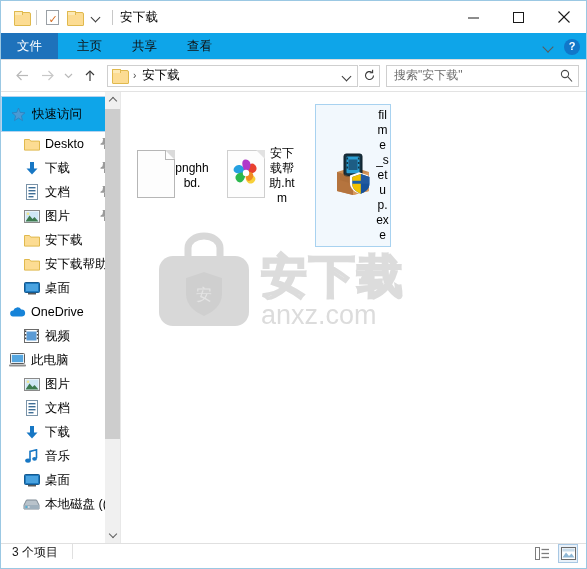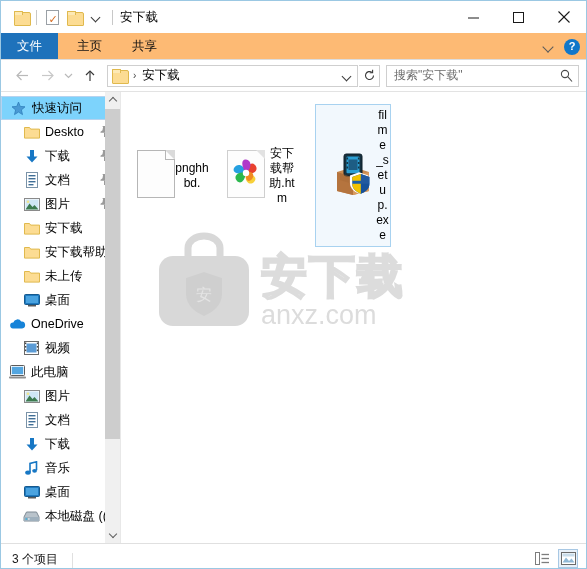--- a/index.html
+++ b/index.html
@@ -83,21 +83,21 @@
   .wc {
     width: 45px; height: 32px;
     display: flex; align-items: center; justify-content: center;
     color: #111;
   }
   .wc svg { display: block; }
 
   
   .ribbon {
     height: 27px; min-height: 27px;
-    background: #fdba74;
+    background: #0ea5e9;
     border-bottom: 1px solid #dcdcdc;
     display: flex; align-items: stretch;
     position: relative;
   }
   .tab {
     padding: 0 15px;
     display: flex; align-items: center;
     font-size: 12.5px; color: #111;
   }
   .tab.file {
@@ -180,22 +180,22 @@
     overflow: hidden;
     border-right: 1px solid #e8e8e8;
   }
   .nav-list { padding-top: 4px; }
   .nav-item {
     height: 24px; display: flex; align-items: center;
     padding-left: 8px; font-size: 12.5px; color: #000;
     position: relative; white-space: nowrap;
   }
   .nav-item.selected {
-    background: #7dd3fc; border: 1px solid #b6d3ef;
-    height: 24px; padding-left: 7px;
+    background: #0ea5e9; border: 1px solid #b6d3ef;
+    height: 36px; padding-left: 7px;
   }
   .nav-item .ico {
     width: 17px; min-width: 17px; height: 16px;
     margin-right: 5px;
     display: flex; align-items: center; justify-content: center;
   }
   .nav-item.lvl1 { padding-left: 22px; }
   .nav-item.lvl0 { padding-left: 8px; }
   .nav-item .lbl { overflow: hidden; }
   .pin {
@@ -296,21 +296,21 @@
     left: 22px; top: 128px;
     width: 290px; height: 110px;
     z-index: 1; opacity: 1;
     pointer-events: none;
   }
 
   
   .statusbar {
     height: 18px; min-height: 25px;
     border-top: 1px solid #e0e0e0;
-    display: flex; align-items: flex-end;
+    display: flex; align-items: flex-start;
     padding: 0 8px 0 11px;
     background: #ffffff;
     position: relative;
   }
   .status-text { font-size: 12px; color: #1a1a1a; }
   .status-sep {
     width: 1px; height: 15px; background: #e0e0e0; margin-left: 14px;
   }
   .view-btns {
     margin-left: auto; display: flex; align-items: center; gap: 6px;
@@ -364,20 +364,21 @@
             <line x1="11.5" y1="0.5" x2="0.5" y2="11.5" stroke="#1a1a1a" stroke-width="1.1"></line>
           </svg>
       </div>
     </div>
   </div>
 
   <div class="ribbon">
     <div class="tab file">文件</div>
     <div class="tab">主页</div>
     <div class="tab">共享</div>
+    <div class="tab">查看</div>
     <div class="ribbon-right">
       <span class="rib-chev"></span>
       <span class="help-ico">?</span>
     </div>
   </div>
 
   <div class="addressbar">
     <div class="navbtn">
       <svg width="15" height="13" viewBox="0 0 15 13">
         <line x1="2" y1="6.5" x2="13" y2="6.5" stroke="#b9b9b9" stroke-width="1.2"></line>
@@ -502,28 +503,20 @@
             </span>
             <span class="lbl">安下载</span>
           </div>
           <div class="nav-item lvl1">
             <span class="ico">
               <svg width="16" height="14" viewBox="0 0 16 14">
                 <path d="M0.5 2.5 h5 l1.2 1.6 h8.8 v9 h-15 z" fill="#fcdc93" stroke="#e0b94d" stroke-width="1"></path>
               </svg>
             </span>
             <span class="lbl">安下载帮助</span>
-          </div>
-          <div class="nav-item lvl1">
-            <span class="ico">
-              <svg width="16" height="14" viewBox="0 0 16 14">
-                <path d="M0.5 2.5 h5 l1.2 1.6 h8.8 v9 h-15 z" fill="#fcdc93" stroke="#e0b94d" stroke-width="1"></path>
-              </svg>
-            </span>
-            <span class="lbl">未上传</span>
           </div>
           <div class="nav-item lvl1">
             <span class="ico">
               <svg width="16" height="13" viewBox="0 0 16 13">
                 <rect x="0.5" y="0.5" width="15" height="10" rx="1" fill="#1e7ac0" stroke="#16598d"></rect>
                 <rect x="2" y="2" width="12" height="7" fill="#4aa3e0"></rect>
                 <rect x="4" y="11" width="8" height="1.5" fill="#5a5a5a"></rect>
               </svg>
             </span>
             <span class="lbl">桌面</span>

